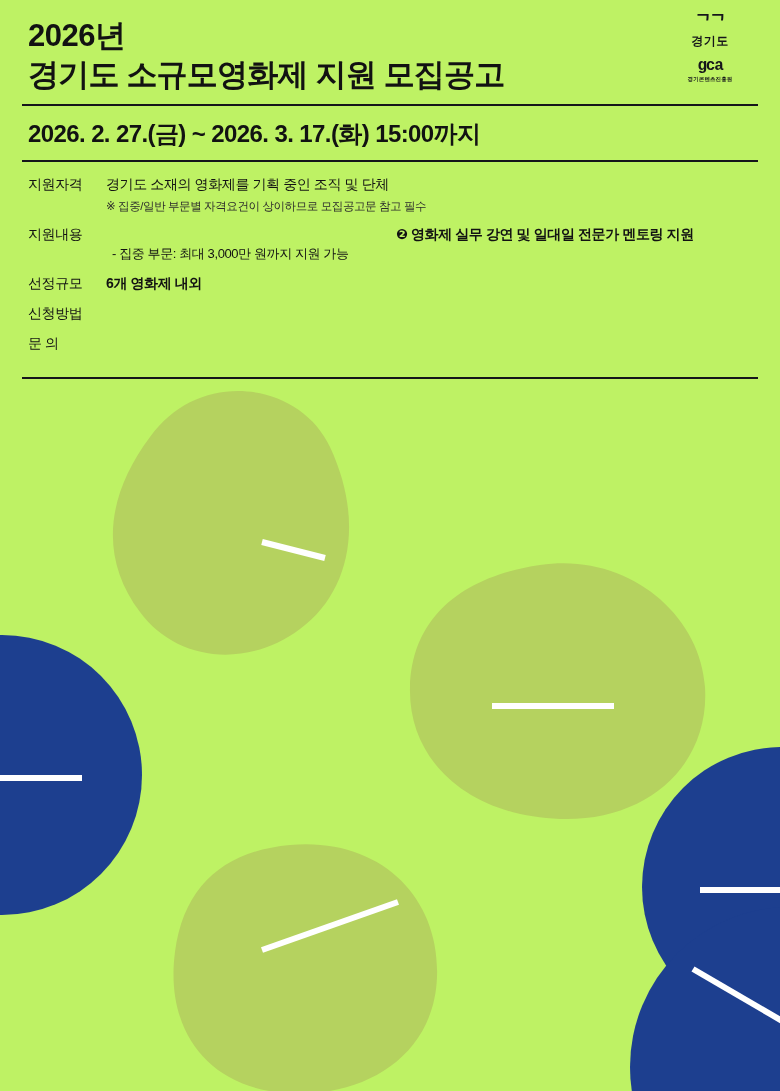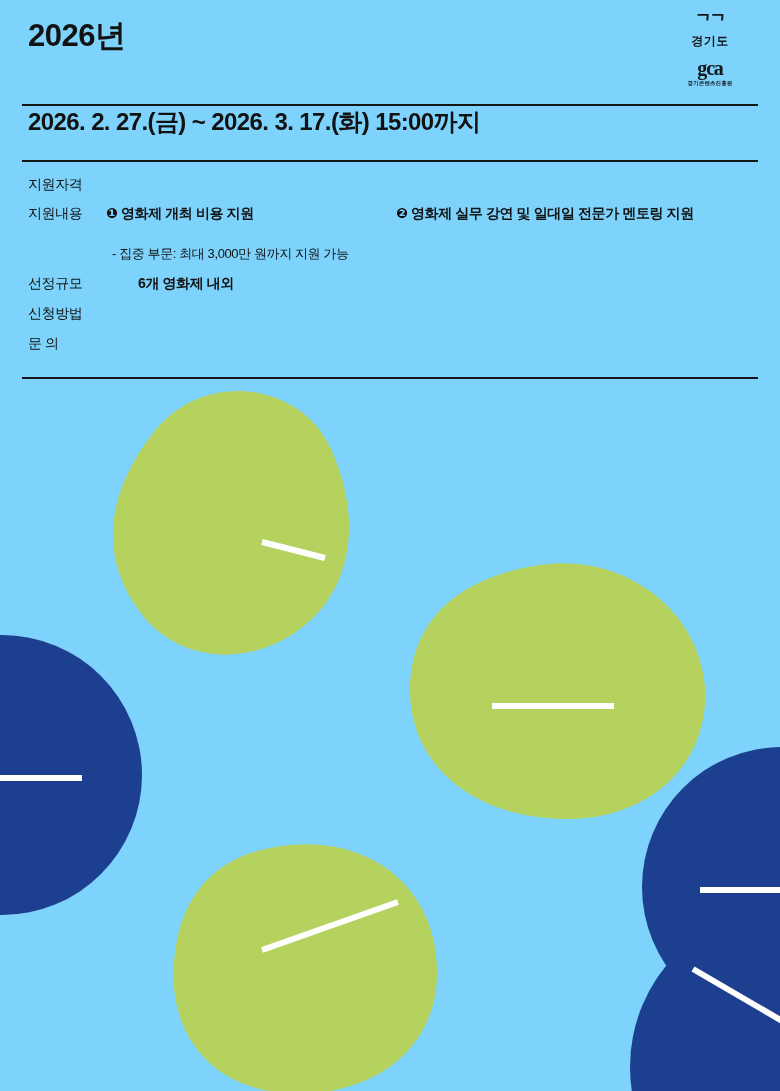--- a/index.html
+++ b/index.html
@@ -9,21 +9,21 @@
   }
   body {
     font-family: "Liberation Sans", "DejaVu Sans", sans-serif;
     color: #101010;
   }
   #poster {
     position: relative;
     width: 780px;
     height: 1091px;
     overflow: hidden;
-    background: #7dd3fc;
+    background: #bef264;
   }
 
   
   .header {
     position: absolute;
     left: 0; top: 0;
     width: 780px;
     padding: 0;
   }
   .title-block {
@@ -72,26 +72,26 @@
     font-family: "DejaVu Sans", sans-serif;
   }
   .logo-gg .cap {
     font-size: 12px;
     font-weight: 700;
     color: #15161a;
     margin-top: 3px;
     letter-spacing: 0.5px;
   }
   .logo-gca .mark {
-    font-size: 20px;
+    font-size: 16px;
     font-weight: 800;
     letter-spacing: -1.2px;
     color: #15161a;
     line-height: 1;
-    font-family: Liberation Serif, serif;
+    font-family: Liberation Mono, monospace;
   }
   .logo-gca .cap {
     font-size: 5.5px;
     font-weight: 700;
     color: #15161a;
     margin-top: 2px;
     letter-spacing: 0.1px;
     white-space: nowrap;
   }
 
@@ -102,21 +102,21 @@
     height: 2px;
     background: #15161a;
   }
   .rule-top { top: 104px; }
   .rule-mid { top: 160px; }
   .rule-bottom { top: 377px; }
 
   .date-line {
     position: absolute;
     left: 28px;
-    top: 106px;
+    top: 118px;
     font-size: 24px;
     font-weight: 800;
     letter-spacing: -0.6px;
     color: #121212;
   }
 
   
   .info {
     position: absolute;
     left: 28px;
@@ -179,20 +179,21 @@
   .art svg { display: block; }
 </style>
 </head>
 <body>
 
 <div id="poster">
 
   <div class="header">
     <div class="title-block">
       <div class="title-line1">2026년</div>
+      <div class="title-line2">경기도 소규모영화제 지원 모집공고</div>
     </div>
 
     <div class="logos">
       <div class="logo-gg">
         <div class="mark">ᄀᄀ</div>
         <div class="cap">경기도</div>
       </div>
       <div class="logo-gca">
         <div class="mark">gca</div>
         <div class="cap">경기콘텐츠진흥원</div>
@@ -202,39 +203,40 @@
     <div class="rule rule-top"></div>
     <div class="date-line">2026. 2. 27.(금) ~ 2026. 3. 17.(화) 15:00까지</div>
     <div class="rule rule-mid"></div>
   </div>
 
   <div class="info">
 
     <div class="row">
       <div class="row-label">지원자격</div>
       <div class="row-body">
+        <div>경기도 소재의 영화제를 기획 중인 조직 및 단체</div>
+        <div class="note">※ 집중/일반 부문별 자격요건이 상이하므로 모집공고문 참고 필수</div>
       </div>
     </div>
 
     <div class="row">
       <div class="row-label">지원내용</div>
       <div class="row-body bold">
         <div class="two-col">
           <div class="col-a">
-            <div>❶ 영화제 개최 비용 지원</div>
             <div class="sub">- 집중 부문: 최대 3,000만 원까지 지원 가능</div>
           </div>
           <div class="col-b">
             <div>❷ 영화제 실무 강연 및 일대일 전문가 멘토링 지원</div>
           </div>
         </div>
       </div>
     </div>
 
-    <div class="row" style="margin-top:8px;gap:32px;">
+    <div class="row" style="margin-top:8px;">
       <div class="row-label">선정규모</div>
       <div class="row-body bold">6개 영화제 내외</div>
     </div>
 
     <div class="row">
       <div class="row-label">신청방법</div>
     </div>
 
     <div class="row">
       <div class="row-label">문 의</div>

